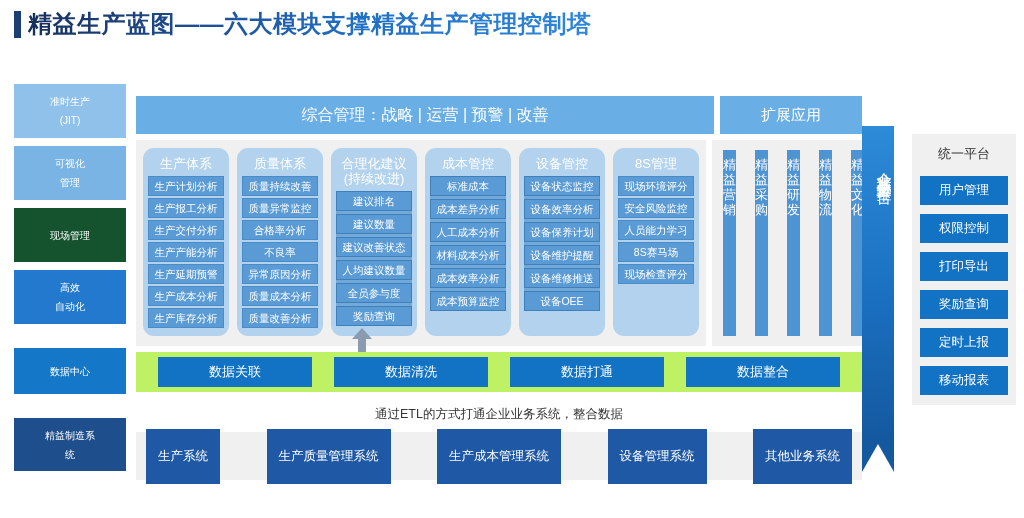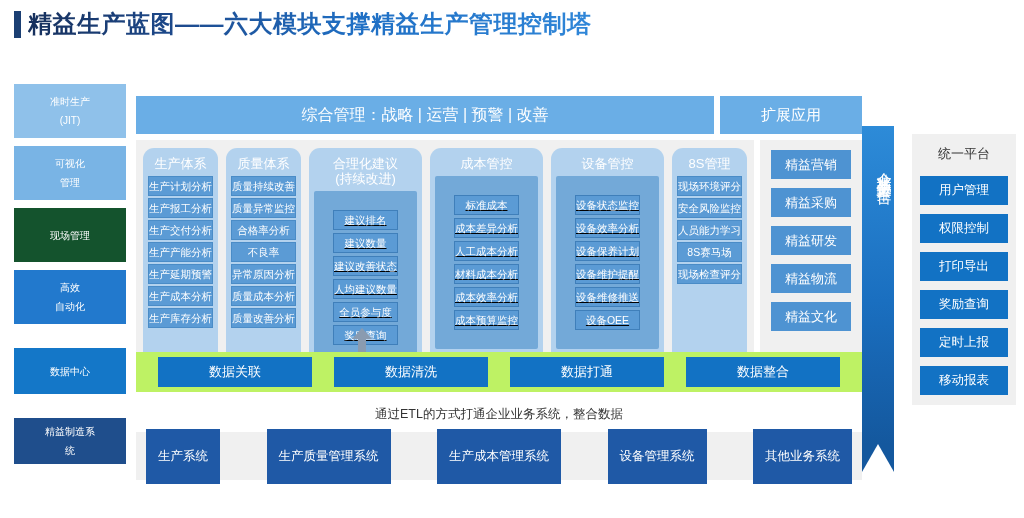--- a/index.html
+++ b/index.html
@@ -48,32 +48,32 @@
     flex:1;background:#b3d2ee;border-radius:11px;
     padding:4px 5px 8px 5px;box-sizing:border-box;
     display:flex;flex-direction:column;
   }
   .module-head{
     color:#ffffff;font-size:13px;text-align:center;line-height:15px;
     padding:4px 0 5px 0;white-space:pre-line;
   }
   .module-inner{display:flex;flex-direction:column;gap:2px;}
   .module-inner.framed{
-    background:#73a9d8;padding:19px;border-radius:2px;gap:3px;text-decoration:underline;
+    background:#73a9d8;padding:0;border-radius:2px;gap:3px;
   }
   .module-item{
     background:#5b9bd5;border:1px solid #4a8cc7;color:#ffffff;
     font-size:10.5px;text-align:center;padding:3px 0;line-height:12px;
     white-space:nowrap;overflow:hidden;
   }
   .module-inner.framed .module-item{background:#5b9bd5;border-color:#3f7fba;}
 
   #extend-panel{
     width:150px;background:#f0f0f0;padding:10px 11px;box-sizing:border-box;
-    display:flex;flex-direction:column;gap:9px;
+    display:flex;flex-direction:row;gap:19px;
   }
   .extend-item{
     background:#4e93d2;color:#ffffff;font-size:13px;text-align:center;
     padding:7px 0;line-height:15px;
   }
 
   
   .up-arrow{position:absolute;width:20px;height:24px;}
   .up-arrow .shaft{position:absolute;left:6px;top:9px;width:8px;height:15px;background:#8a9bb0;}
   .up-arrow .head{
@@ -159,21 +159,21 @@
 
 <div id="sidebar">
     <div class="side-item" style="background: rgb(143, 193, 234); height: 54px; margin-bottom: 8px; white-space: pre-line;">准时生产
 (JIT)</div>
     <div class="side-item" style="background: rgb(121, 180, 229); height: 54px; margin-bottom: 8px; white-space: pre-line;">可视化
 管理</div>
     <div class="side-item" style="background: #14532d; height: 54px; margin-bottom: 8px; white-space: pre-line;">现场管理</div>
     <div class="side-item" style="background: rgb(34, 121, 205); height: 54px; margin-bottom: 24px; white-space: pre-line;">高效
 自动化</div>
     <div class="side-item" style="background: rgb(20, 119, 200); height: 46px; margin-bottom: 24px; white-space: pre-line;">数据中心</div>
-    <div class="side-item" style="background: rgb(31, 78, 140); height: 46px; margin-bottom: 0px; white-space: pre-line;">精益制造系
+    <div class="side-item" style="background: rgb(31, 78, 140); height: 53px; margin-bottom: 0px; white-space: pre-line;">精益制造系
 统</div>
   </div>
 
 <div id="main">
   <div id="top-bar-row">
     <div id="integrated-bar">综合管理：战略 | 运营 | 预警 | 改善</div>
     <div id="extend-bar">扩展应用</div>
   </div>
 
   <div id="mid-row">

